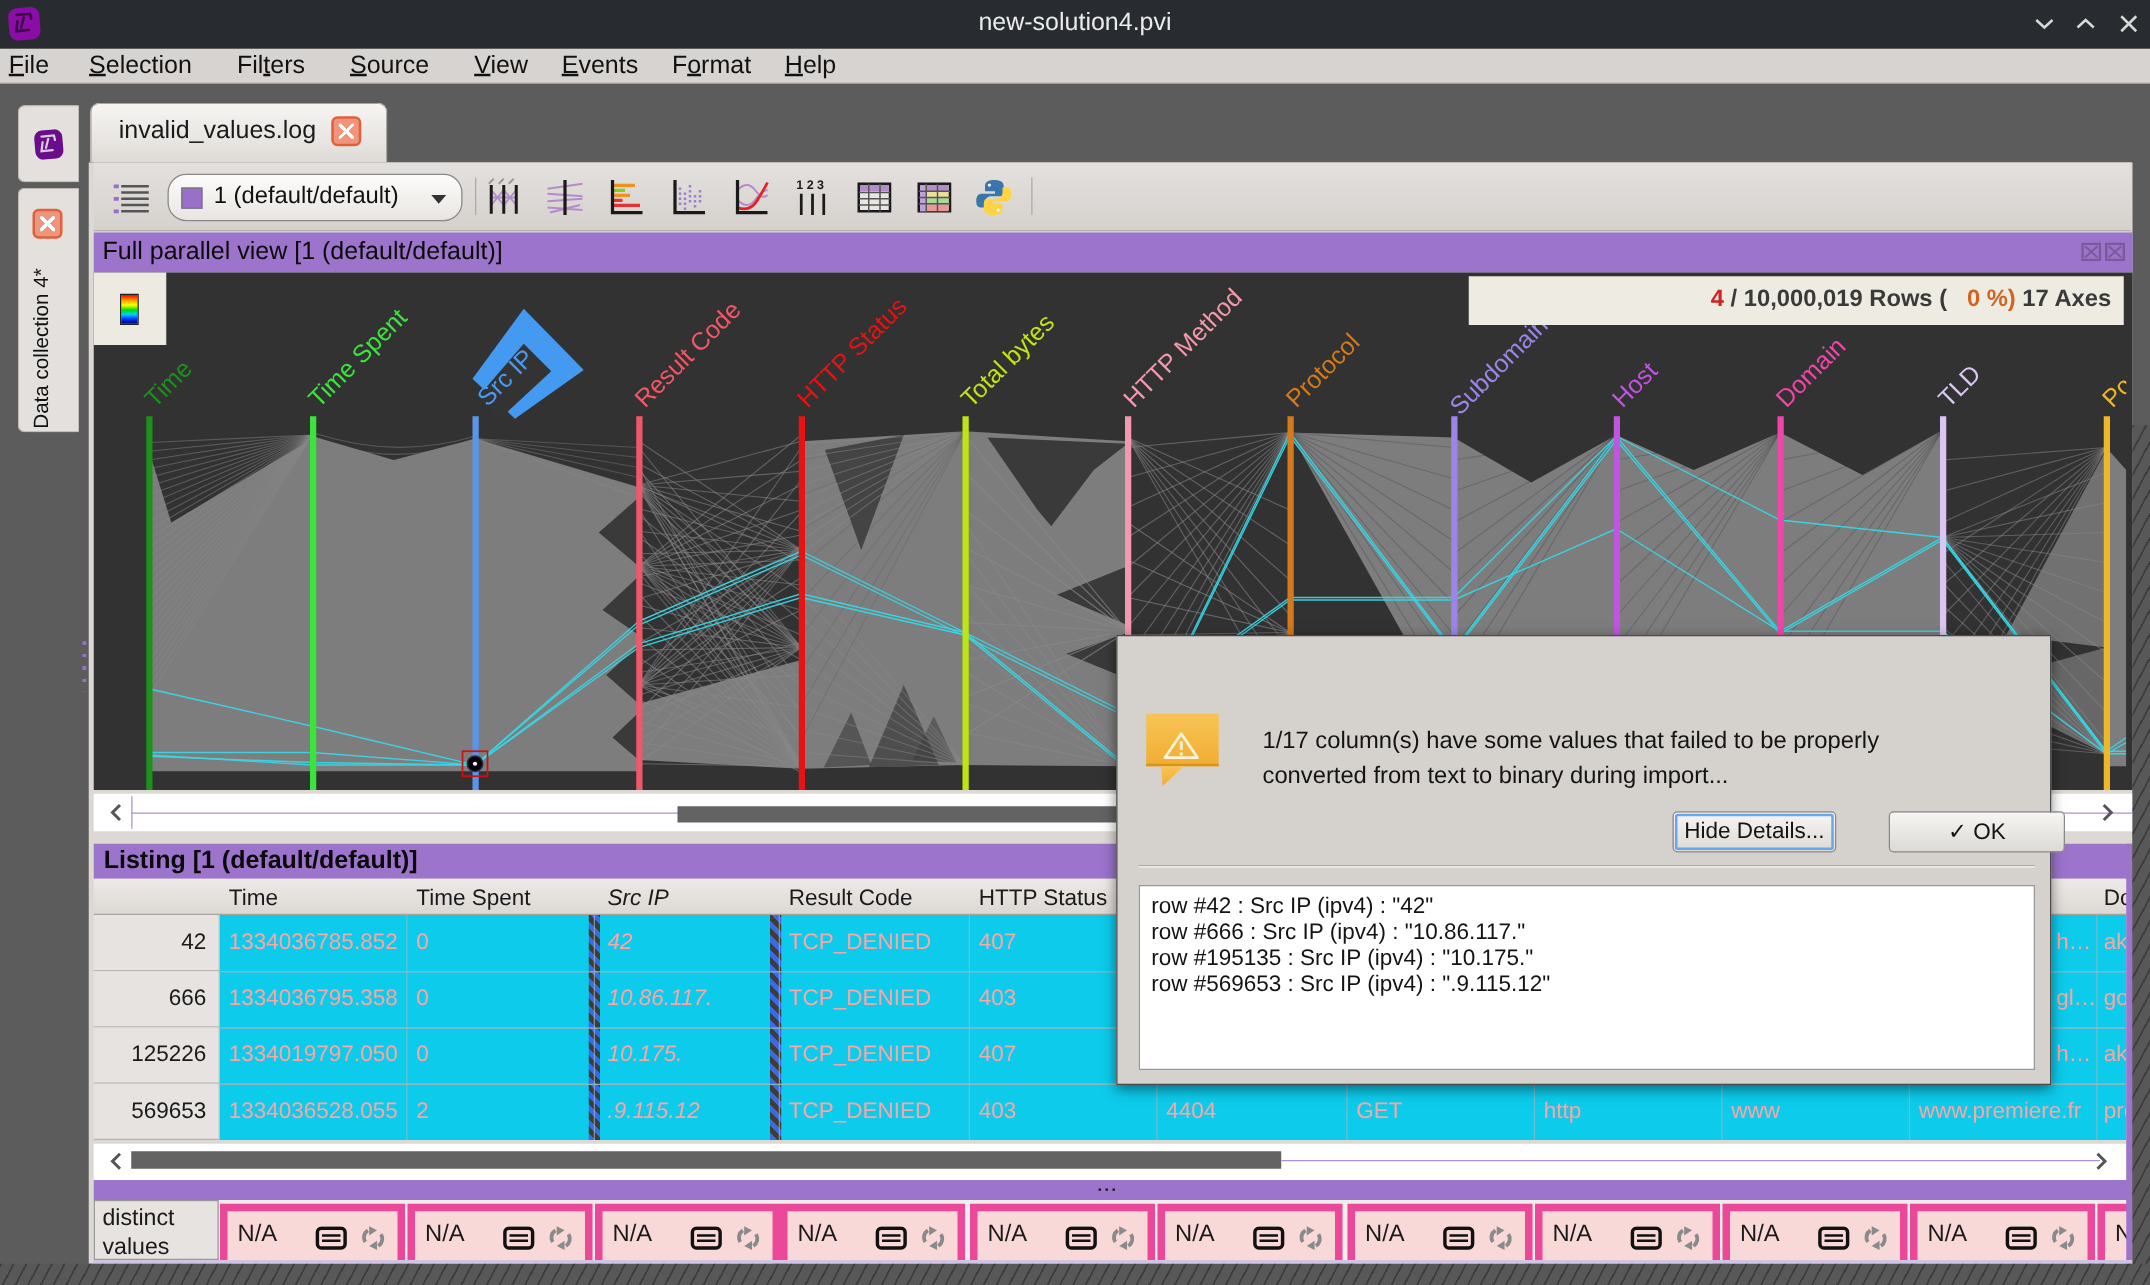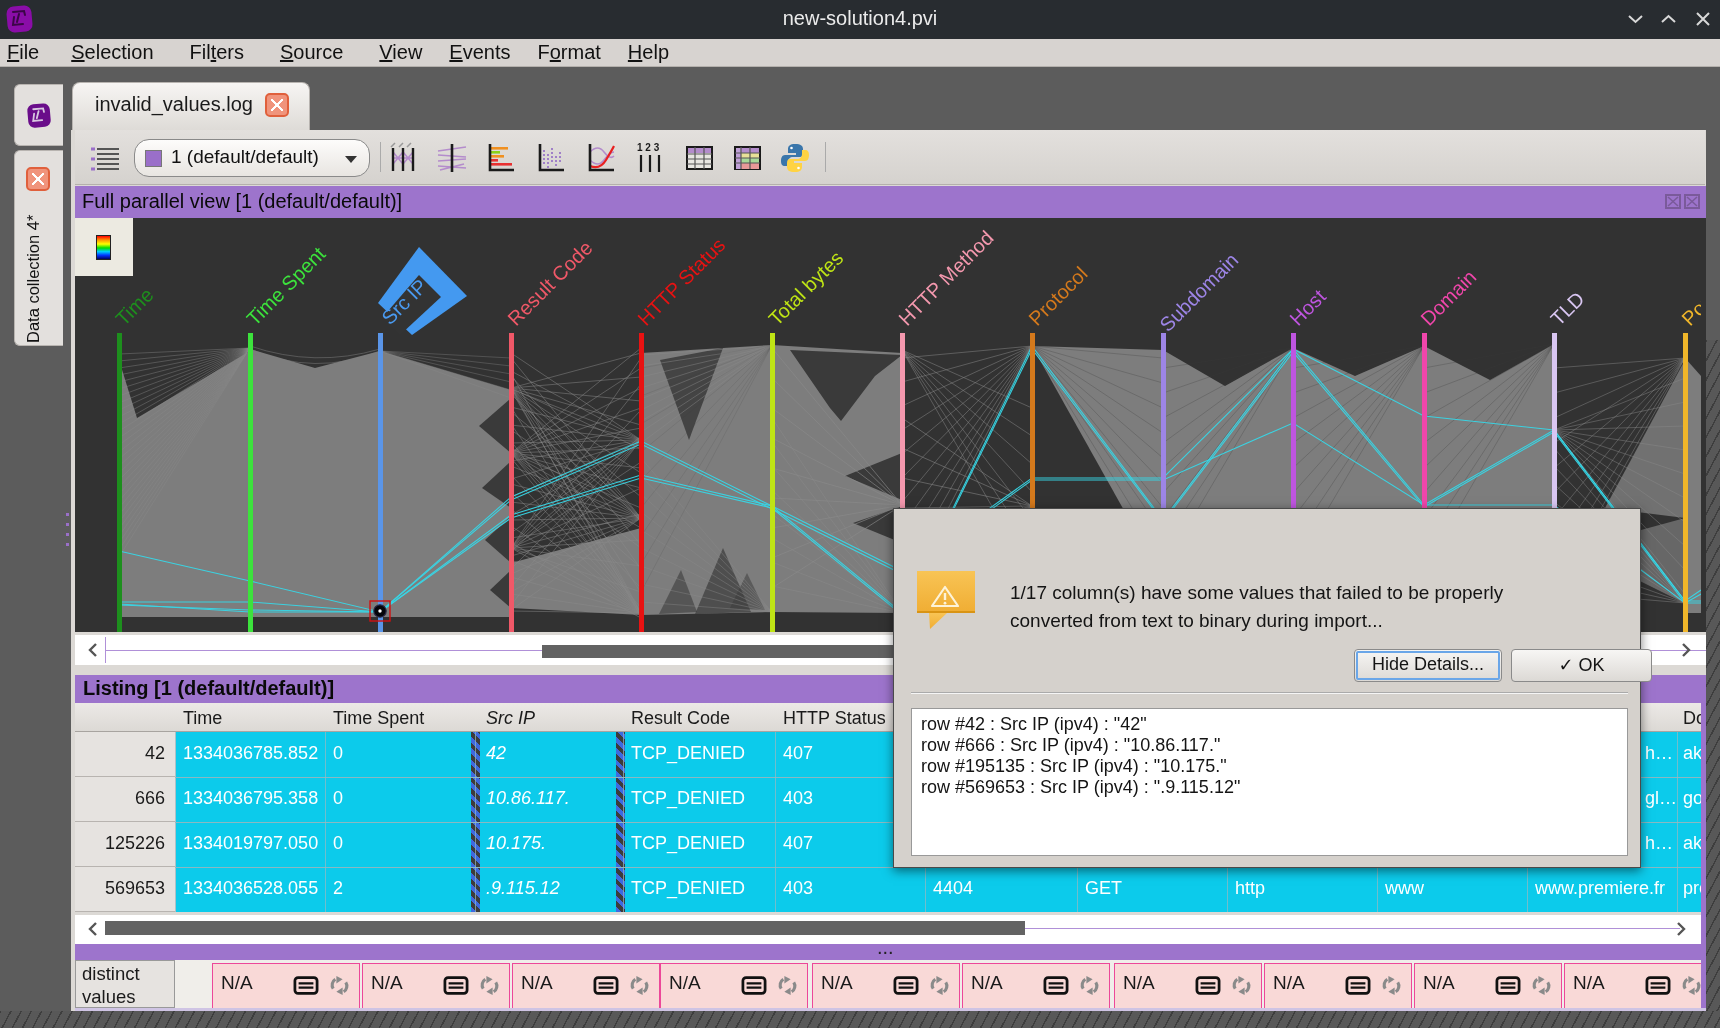--- a/index.html
+++ b/index.html
@@ -32,30 +32,30 @@
 #gradbox .g { position:absolute; left:21px; top:17px; width:15px; height:25px; border:1px solid #222;
   background:linear-gradient(#ff0000,#ff9900 18%,#ffff00 35%,#00dd00 52%,#00ccff 68%,#0033ff 84%,#000066); }
 #infobox { position:absolute; left:1100px; top:3px; width:524px; height:39px; background:#edebe2; font-size:19px; font-weight:bold; color:#3a3a3a; text-align:right; padding:8px 10px 0 0; }
 #infobox .red { color:#d42020; } #infobox .org { color:#d2641e; }
 #pscroll { position:absolute; left:4px; top:505px; width:1631px; height:30px; background:#fff; }
 #lbanner { position:absolute; left:4px; top:545px; width:1631px; height:28px; background:#9d74cc; }
 #lbanner .t { position:absolute; left:8px; top:2px; font-size:20px; font-weight:bold; color:#0a0a0a; }
 #listing { position:absolute; left:0px; top:0px; width:1720px; height:1028px; pointer-events:none; }
 .rnum { position:absolute; left:75px; width:100px; height:45px; background:#e6e3e0; border-bottom:1px solid #b8b4b0; font-size:18px; color:#1a1a1a; text-align:right; padding:11px 10px 0 0; }
 .crow { position:absolute; left:176px; width:1525px; height:45px; background:#0ccbeb; }
-.cell { position:absolute; font-size:18px; color:#ffffff; padding-top:11px; height:45px; }
+.cell { position:absolute; font-size:18px; color:#fca5a5; padding-top:11px; height:45px; }
 .ital { font-style:italic; }
 .hatchcol { position:absolute; top:732px; width:9px; height:180px;
   background:repeating-linear-gradient(45deg, #3e6adf 0 4px, #3c3c3c 4px 8px); }
 #lheader { position:absolute; left:75px; top:703px; width:1626px; height:29px; background:linear-gradient(#ece9e6,#dcd9d5); border-bottom:1px solid #a8a4a0; }
 #lscroll { position:absolute; left:75px; top:915px; width:1626px; height:29px; background:#fff; }
 #pstrip { position:absolute; left:75px; top:944px; width:1631px; height:16px; background:#9d74cc; }
 #distinct { position:absolute; left:75px; top:960px; width:1626px; height:48px; background:#f0eeea; }
 #dlabel { position:absolute; left:75px; top:960px; width:100px; height:48px; background:#e6e3e0; border:1px solid #999; font-size:18.5px; color:#1a1a1a; padding:1px 0 0 6px; line-height:23px; }
-.dcell { position:absolute; top:963px; height:56px; background:#f9d9d7; border:1px solid #ec4899;margin-left:36px; }
+.dcell { position:absolute; top:963px; height:56px; background:#f9d9d7; border:6px solid #ec4899; }
 .dna { position:absolute; left:8px; top:8px; font-size:19px; color:#1a1a1a; }
 .dic1 { position:absolute; right:40px; top:12px; width:26px; height:19px; }
 .dic2 { position:absolute; right:8px; top:10px; width:23px; height:23px; }
 #dialog { position:absolute; left:893px; top:508px; width:748px; height:360px; background:#d5d1cc; border:1px solid #4a4a4a; box-shadow:0 3px 10px rgba(0,0,0,0.5); }
 #dtitle { position:absolute; left:-1px; top:-1px; width:750px; height:37px; background:#2b2f33; border-radius:4px 4px 0 0; }
 #dtitle .t { position:absolute; left:0; right:0; top:6px; text-align:center; color:#e8e8e8; font-size:20px; }
 #dmsg { position:absolute; left:116px; top:70px; width:580px; font-size:19px; color:#141414; line-height:28px; }
 .btn { position:absolute; top:140px; height:33px; background:linear-gradient(#f7f6f4,#dcd9d5); border:1px solid #8a8a8a; border-radius:4px; font-size:18px; color:#141414; text-align:center; padding-top:4px; }
 #ddetails { position:absolute; left:17px; top:199px; width:717px; height:148px; background:#fff; border:1px solid #999; font-size:18px; color:#141414; line-height:21px; padding:5px 0 0 9px; }
 </style></head>
@@ -484,20 +484,21 @@
 <text x="1354" y="109" transform="rotate(-45 1354 109)" fill="#f046ab" font-size="20" font-family="Liberation Sans, sans-serif">Domain</text>
 <text x="1484" y="109" transform="rotate(-45 1484 109)" fill="#d9c6f2" font-size="20" font-family="Liberation Sans, sans-serif">TLD</text>
 <text x="1615" y="109" transform="rotate(-45 1615 109)" fill="#f0b62a" font-size="20" font-family="Liberation Sans, sans-serif">Port</text>
 <rect x="295" y="383" width="20" height="20" fill="none" stroke="#d01010" stroke-width="1.4"></rect>
 <circle cx="305" cy="393" r="6.2" fill="#05050a" stroke="#2a2a46" stroke-width="1.2"></circle>
 <circle cx="305" cy="393" r="1.7" fill="#ffffff"></circle>
 </svg>
         <div id="gradbox">
             <div class="g"></div>
           </div>
+        <div id="infobox"><span class="red">4</span> / 10,000,019 Rows (&nbsp;&nbsp;&nbsp;<span class="org">0 %</span><span class="org">)</span> 17 Axes</div>
       </div>
       <div id="pscroll">
         <svg style="position:absolute;left:12px;top:7px" width="12" height="16" viewBox="0 0 12 16">
             <path d="M9,2 L3,8 L9,14" stroke="#555" stroke-width="2.4" fill="none"></path>
           </svg>
         <div style="position:absolute;left:30px;top:2px;width:1px;height:26px;background:#b090d8"></div>
         <div style="position:absolute;left:30px;top:15px;width:1601px;height:1px;background:#b090d8"></div>
         <div style="position:absolute;left:467px;top:10px;width:1000px;height:13px;background:#636363"></div>
         <svg style="position:absolute;right:14px;top:7px" width="12" height="16" viewBox="0 0 12 16">
             <path d="M3,2 L9,8 L3,14" stroke="#555" stroke-width="2.4" fill="none"></path>
@@ -740,20 +741,20 @@
           </linearGradient>
         </defs>
       <rect x="1" y="1" width="58" height="42" fill="url(#wg)"></rect>
       <rect x="1" y="41" width="58" height="2" fill="#d99414"></rect>
       <polygon points="13,43 31,43 14,59" fill="url(#wg)"></polygon>
       <polygon points="29,17 42,36 16,36" fill="none" stroke="#fdf3d8" stroke-width="2.2" stroke-linejoin="round"></polygon>
       <path d="M29,23 V30" stroke="#fdf3d8" stroke-width="2.4"></path>
         <circle cx="29" cy="33.2" r="1.4" fill="#fdf3d8"></circle>
     </svg>
     <div id="dmsg">1/17 column(s) have some values that failed to be properly<br>converted from text to binary during import...</div>
-    <div class="btn" style="left:460px;width:148px;outline:2px solid #6aa6e8;outline-offset:-4px">Hide Details...</div>
+    <div class="btn" style="left:444px;width:131px;outline:2px solid #6aa6e8;outline-offset:-4px">Hide Details...</div>
     <div class="btn" style="left:617px;width:141px">✓ OK</div>
     <div style="position:absolute;left:17px;top:183px;width:717px;height:2px;border-top:1px solid #aaa;border-bottom:1px solid #f5f5f5"></div>
     <div id="ddetails">row #42 : Src IP (ipv4) : "42"<br>row #666 : Src IP (ipv4) : "10.86.117."<br>row #195135 : Src IP (ipv4) : "10.175."<br>row #569653 : Src IP (ipv4) : ".9.115.12"</div>
   </div>
   <div class="hatch" style="position:absolute;left:1706px;top:340px;width:14px;height:688px"></div>
   <div class="hatch" style="position:absolute;left:0px;top:1011px;width:1720px;height:17px"></div>
 </div>
 
 </body></html>

